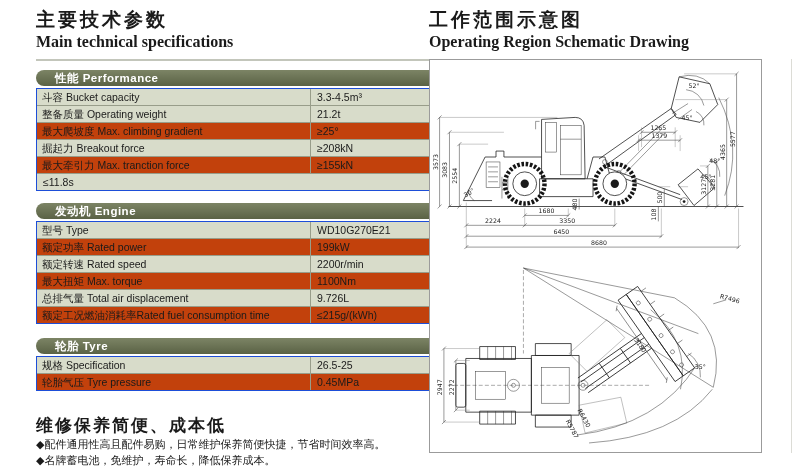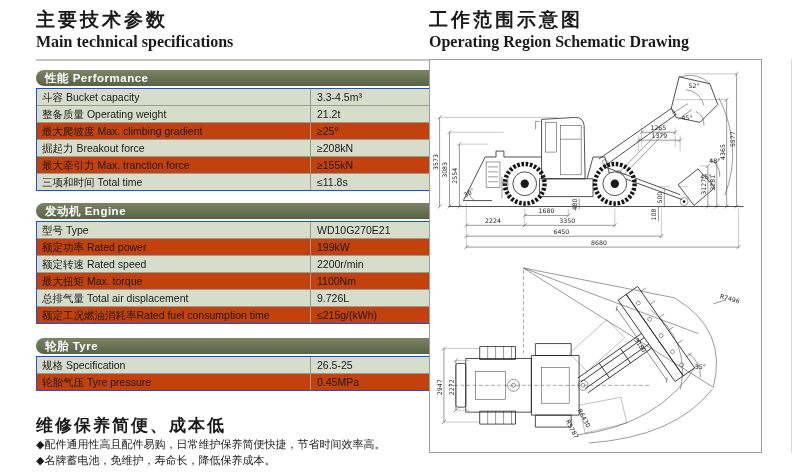--- a/index.html
+++ b/index.html
@@ -8,21 +8,21 @@
     font-family:"Liberation Sans","DejaVu Sans",sans-serif; color:#1a1a1a;
   }
   
   .col-left { position:absolute; left:36px; top:8px; width:448px; }
   .title-zh { font-size:19px; font-weight:bold; letter-spacing:3px; line-height:24px; }
   .title-en { font-family:"Liberation Serif","DejaVu Serif",serif; font-size:16px; font-weight:bold; line-height:19px; }
   .divider  { border:none; border-top:2px solid #c3c6bb; margin:8px 0 0 0; }
   .spec-table { margin-top:9px; }
   .spec-table + .spec-table { margin-top:12px;border-radius:11px; }
   .pill {
-    height:16px; line-height:16px; border-radius:8px; padding-left:9px; letter-spacing:.5px;
+    height:16px; line-height:16px; border-radius:8px; padding-left:19px; letter-spacing:.5px;
     background:linear-gradient(180deg,#7c8465,#5a6245); color:#fff; font-size:11.5px; font-weight:bold;
   }
   .tbl { border:1px solid #1d4ed8; margin-top:2px; background:#c2410c; }
   .trow { display:flex; height:16px; border-bottom:1px solid #989d8a; }
   .trow:last-child { border-bottom:none; }
   .trow.alt { background:#d8dcca; }
   .tlabel { width:268px; padding-left:5px; font-size:10.5px; line-height:16px; border-right:1px solid #989d8a; white-space:nowrap; overflow:hidden; }
   .tvalue { flex:1; padding-left:6px; font-size:10.5px; line-height:16px; white-space:nowrap; }
   .footer   { margin-top:24px; }
   .footer-h { font-size:17px; font-weight:bold; letter-spacing:2px; line-height:21px; }
@@ -69,21 +69,20 @@
         </div>
       <div class="trow alt">
           <span class="tlabel">掘起力 Breakout force</span>
           <span class="tvalue">≥208kN</span>
         </div>
       <div class="trow">
           <span class="tlabel">最大牵引力 Max. tranction force</span>
           <span class="tvalue">≥155kN</span>
         </div>
       <div class="trow alt">
-          <span class="tlabel">三项和时间 Total time</span>
           <span class="tvalue">≤11.8s</span>
         </div>
     </div>
   </div>
 
   <div class="spec-table">
     <div class="pill">发动机 Engine</div>
     <div class="tbl">
       <div class="trow alt">
           <span class="tlabel">型号 Type</span>

